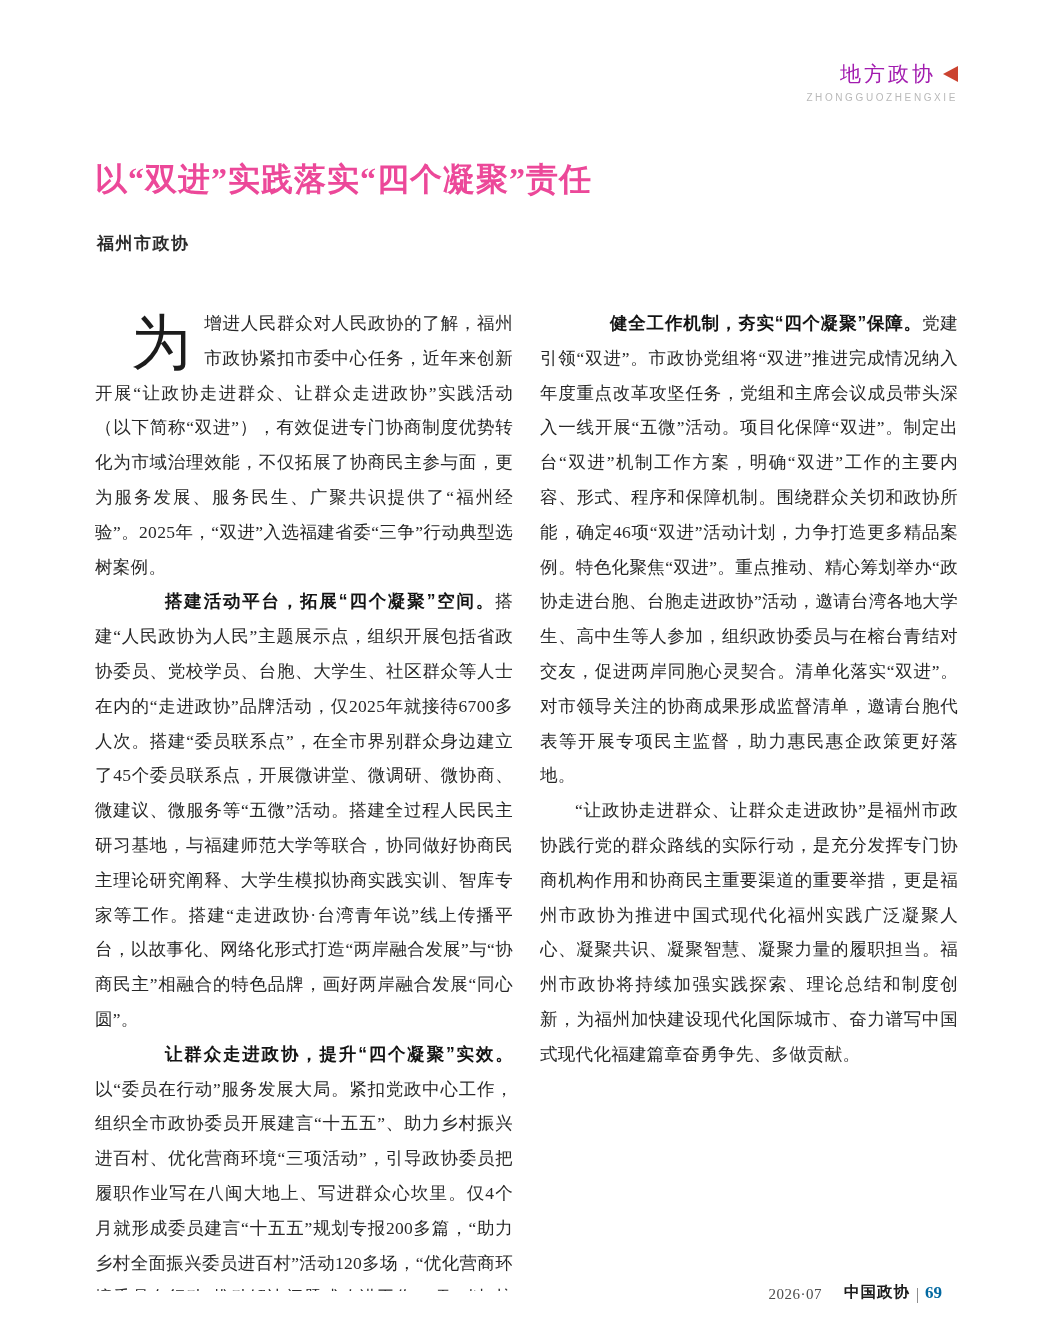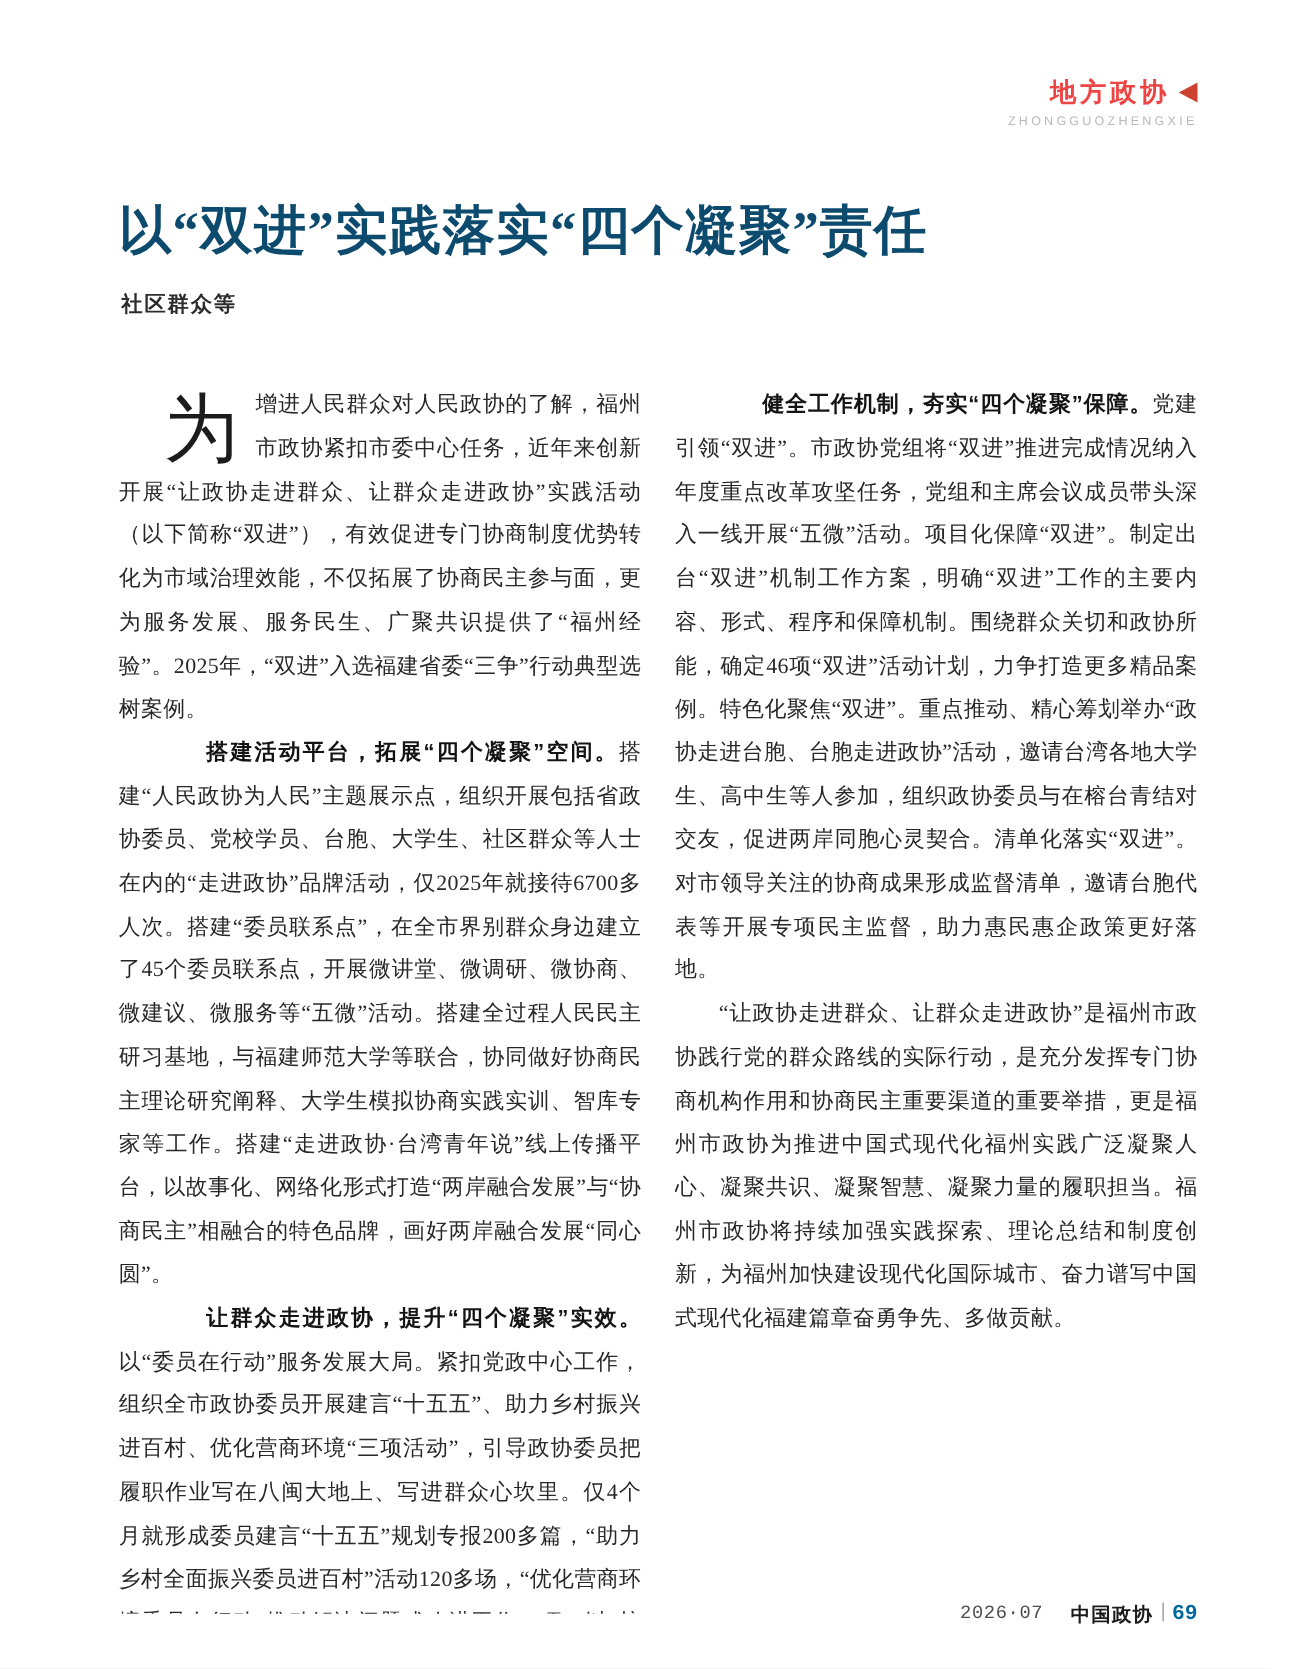--- a/index.html
+++ b/index.html
@@ -10,39 +10,39 @@
     background:#ffffff;
     font-family:"Liberation Serif","DejaVu Serif",serif;
     overflow:hidden;
   }
 
   
   .section-header { position:absolute; top:60px; right:88px; text-align:right; }
   .section-header-row { display:flex; align-items:center; justify-content:flex-end; gap:7px; }
   .section-label {
     font-family:"Liberation Sans","DejaVu Sans",sans-serif;
-    font-weight:bold; font-size:21px; color:#ef4444; letter-spacing:3px;
+    font-weight:normal; font-size:21px; color:#a21caf; letter-spacing:3px;
   }
   .section-marker {
     width:0; height:0; display:inline-block;
     border-top:8px solid transparent;
     border-bottom:8px solid transparent;
     border-right:15px solid #cb4330;
   }
   .section-sublabel {
     margin-top:4px;
     font-family:"Liberation Sans","DejaVu Sans",sans-serif;
     font-size:10px; color:#b9b9b9; letter-spacing:2.6px;
   }
 
   
   .article-title {
     position:absolute; left:95px; top:160px; margin:0;
     width:870px;
-    font-size:42px; font-weight:900; color:#0c4a6e;
+    font-size:32px; font-weight:900; color:#ec4899;
     letter-spacing:1px; line-height:1.2;
     font-family:"Liberation Serif","DejaVu Serif",serif;
   }
   .article-author {
     position:absolute; left:97px; top:232px;
     font-family:"Liberation Sans","DejaVu Sans",sans-serif;
     font-size:17px; font-weight:bold; color:#2c2c2c; letter-spacing:1.5px;
   }
 
   
@@ -66,44 +66,44 @@
   .dropcap {
     float:left;
     font-size:60px; line-height:64px;
     margin:5px 13px 0 36px;
     color:#1c1c1c;
     font-family:"Liberation Serif","DejaVu Serif",serif;
   }
 
   
   .page-footer {
-    position:absolute; right:88px; top:1282px;
-    display:flex; align-items:flex-start;
-    font-family:Liberation Mono, monospace;
+    position:absolute; right:104px; top:1282px;
+    display:flex; align-items:flex-end;
+    font-family:Liberation Serif, serif;
   }
   .footer-issue { font-size:15px; color:#4c4c4c; letter-spacing:0.5px; }
   .footer-journal { font-size:15.5px; color:#1b1b1b; font-weight:600; margin-left:22px; letter-spacing:1px; }
   .footer-divider { width:1px; height:15px; background:#8d8d8d; margin:0 7px; }
   .footer-page { font-size:17px; color:#0369a1; font-weight:bold; }
 </style>
 </head>
 <body>
 
 <div class="page">
 
   <div class="section-header">
     <div class="section-header-row">
       <span class="section-label">地方政协</span>
       <span class="section-marker"></span>
     </div>
     <div class="section-sublabel">ZHONGGUOZHENGXIE</div>
   </div>
 
   <h1 class="article-title">以“双进”实践落实“四个凝聚”责任</h1>
-  <div class="article-author">社区群众等</div>
+  <div class="article-author">福州市政协</div>
 
   <div class="article-body">
 
     <div class="col">
       <p class="para"><span class="dropcap">为</span><span>增进人民群众对人民政协的了解，福州市政协紧扣市委中心任务，近年来创新开展“让政协走进群众、让群众走进政协”实践活动（以下简称“双进”），有效促进专门协商制度优势转化为市域治理效能，不仅拓展了协商民主参与面，更为服务发展、服务民生、广聚共识提供了“福州经验”。2025年，“双进”入选福建省委“三争”行动典型选树案例。</span></p>
       <p class="para indent"><span class="lead">搭建活动平台，拓展“四个凝聚”空间。</span><span>搭建“人民政协为人民”主题展示点，组织开展包括省政协委员、党校学员、台胞、大学生、社区群众等人士在内的“走进政协”品牌活动，仅2025年就接待6700多人次。搭建“委员联系点”，在全市界别群众身边建立了45个委员联系点，开展微讲堂、微调研、微协商、微建议、微服务等“五微”活动。搭建全过程人民民主研习基地，与福建师范大学等联合，协同做好协商民主理论研究阐释、大学生模拟协商实践实训、智库专家等工作。搭建“走进政协·台湾青年说”线上传播平台，以故事化、网络化形式打造“两岸融合发展”与“协商民主”相融合的特色品牌，画好两岸融合发展“同心圆”。</span></p>
       <p class="para indent"><span class="lead">让群众走进政协，提升“四个凝聚”实效。</span><span>以“委员在行动”服务发展大局。紧扣党政中心工作，组织全市政协委员开展建言“十五五”、助力乡村振兴进百村、优化营商环境“三项活动”，引导政协委员把履职作业写在八闽大地上、写进群众心坎里。仅4个月就形成委员建言“十五五”规划专报200多篇，“助力乡村全面振兴委员进百村”活动120多场，“优化营商环境委员在行动”推动解决问题或改进工作61项。以“榕你来商量”破解群众关切难题。依托已建立的45个委员联系点，围绕“优化税收营商环境”等议题开展微协商活动，邀请</span></p>
     </div>
 
     <div class="col">

